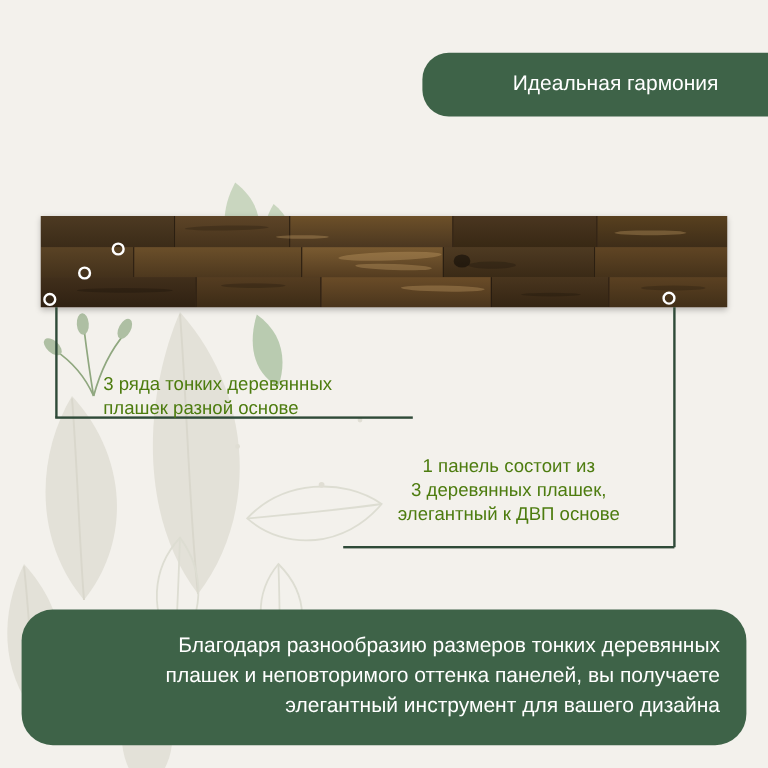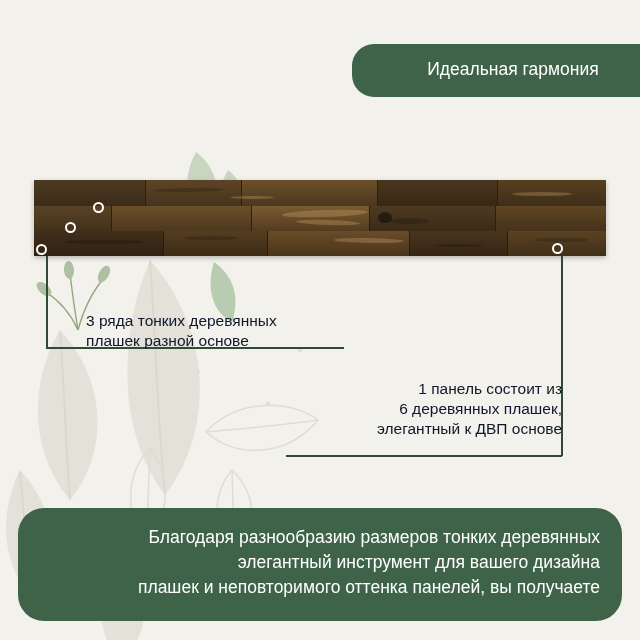--- a/index.html
+++ b/index.html
@@ -82,38 +82,38 @@
     width: 11px;
     height: 11px;
     border: 2px solid #ffffff;
     border-radius: 50%;
     box-sizing: border-box;
   }
 
   
   .callout {
     position: absolute;
-    color: #0f172a;
+    color: #4d7c0f;
     font-size: 15.5px;
     line-height: 1.28;
   }
   .callout .row {
     display: block;
     white-space: nowrap;
   }
   #callout-rows {
     left: 86px;
     top: 311px;
     text-align: left;
   }
   #callout-planks {
     left: 286px;
     top: 379px;
     width: 276px;
-    text-align: right;
+    text-align: center;
   }
   .rule {
     position: absolute;
     background: #2f4a38;
     height: 1.5px;
   }
   .vrule {
     position: absolute;
     background: #2f4a38;
     width: 1.5px;
@@ -246,23 +246,23 @@
   <div class="callout" id="callout-rows">
     <span class="row">3 ряда тонких деревянных</span>
     <span class="row">плашек разной основе</span>
   </div>
 
   <div class="vrule" style="left:561px;top:256px;height:200px;"></div>
   <div class="rule" style="left:286px;top:455px;width:276px;"></div>
 
   <div class="callout" id="callout-planks">
     <span class="row">1 панель состоит из</span>
-    <span class="row">6 деревянных плашек,</span>
+    <span class="row">3 деревянных плашек,</span>
     <span class="row">элегантный к ДВП основе</span>
   </div>
 
   <div class="bottom-banner">
     <span class="line">Благодаря разнообразию размеров тонких деревянных</span>
+    <span class="line">плашек и неповторимого оттенка панелей, вы получаете</span>
     <span class="line">элегантный инструмент для вашего дизайна</span>
-    <span class="line">плашек и неповторимого оттенка панелей, вы получаете</span>
   </div>
 
 </div>
 
 </body></html>

